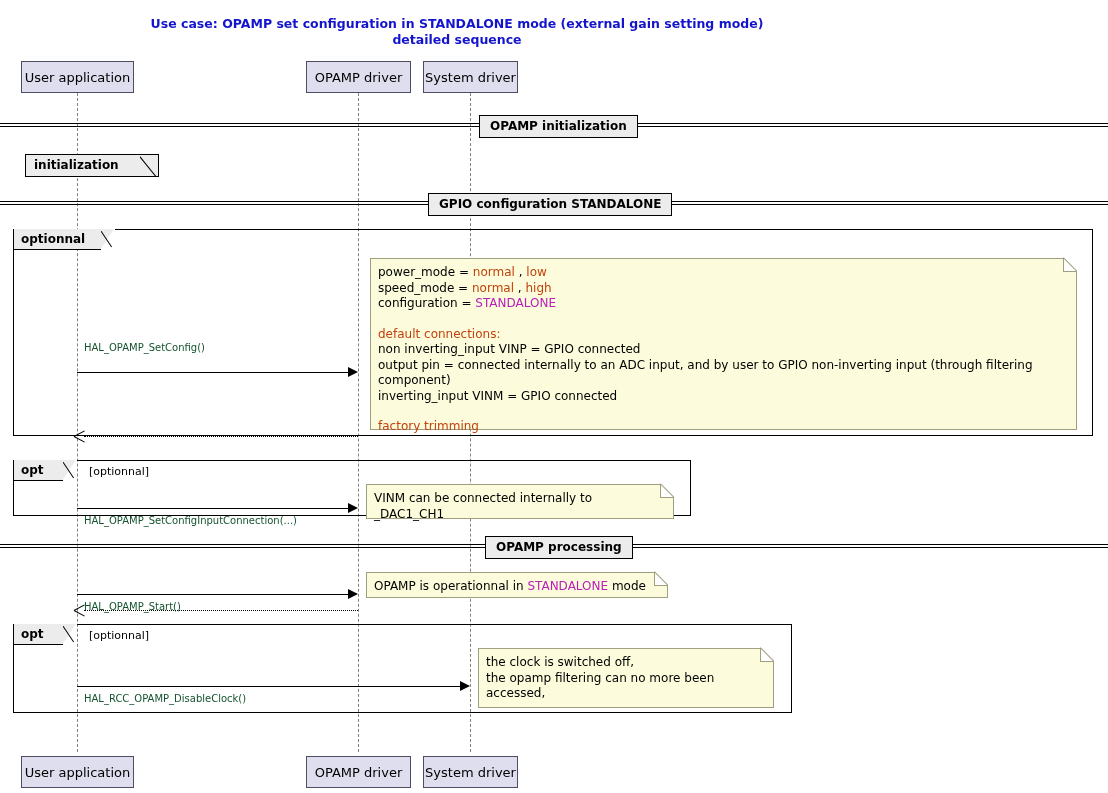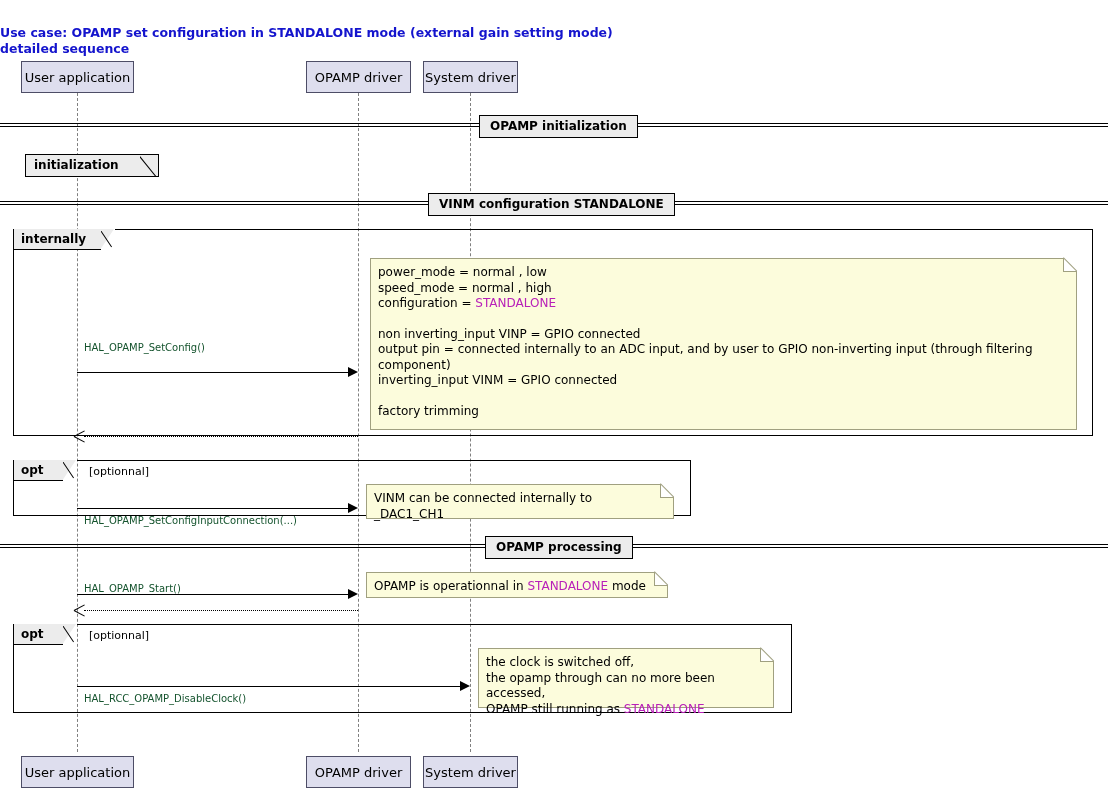--- a/index.html
+++ b/index.html
@@ -5,21 +5,21 @@
   html,body{margin:0;padding:0;background:#ffffff;}
   body{
     width:1108px;height:793px;position:relative;overflow:hidden;
     font-family:"DejaVu Sans","Liberation Sans",sans-serif;
     color:#000000;
   }
   .diagram{position:absolute;left:0;top:0;width:1108px;height:793px;}
 
   
   .title{
-    position:absolute;left:0;top:25px;width:914px;text-align:left;
+    position:absolute;left:0;top:16px;width:914px;text-align:center;
     color:#1414cd;font-weight:bold;font-size:12.5px;line-height:16px;
   }
 
   
   .participant{
     position:absolute;box-sizing:border-box;
     background:#dedeee;border:1px solid #4d4d66;border-radius:0;
     text-align:center;font-size:13px;color:#000;
     display:flex;align-items:center;justify-content:center;
     height:32px;
@@ -103,21 +103,21 @@
   }
   .note-fold{
     position:absolute;right:-1px;top:-1px;width:13px;height:13px;
     background:#ffffff;border-left:1px solid #a0a080;border-bottom:1px solid #a0a080;
   }
   .note-fold:after{
     content:"";position:absolute;left:-1px;top:-1px;width:19px;height:0;
     border-bottom:1px solid #a0a080;
     transform-origin:left bottom;transform:rotate(45deg);
   }
-  .note .blue{color:#000000;}
+  .note .blue{color:#c2410c;}
   .note .magenta{color:#b820b8;text-align:right;}
 
   
   .msg-label{
     position:absolute;font-size:10px;color:#14532d;white-space:nowrap;margin-top:26px;
   }
   .msg-line{
     position:absolute;height:0;border-top:1.4px solid #000;
   }
   .msg-line.dotted{border-top:1.4px dotted #000;}
@@ -176,45 +176,46 @@
     <span>OPAMP initialization</span>
   </div>
 
   <div class="refbox" style="left:25px;top:154px;width:134px;">
     <span>initialization</span>
     <span class="refbox-fold"></span>
   </div>
 
   <div class="divline" style="top:201px;"></div>
   <div class="divlabel" style="left:428px;top:193px;">
-    <span>VINM configuration STANDALONE</span>
+    <span>GPIO configuration STANDALONE</span>
   </div>
 
   <div class="frag" style="left:13px;top:229px;width:1080px;height:207px;"></div>
   <div class="fragtag" style="left:13px;top:229px;width:88px;">
-    <span>internally</span>
+    <span>optionnal</span>
   </div>
   <div class="fragtag-fold" style="left:101px;top:229px;"></div>
 
   <div class="msg-label" style="left:84px;top:316px;">HAL_OPAMP_SetConfig()</div>
   <div class="msg-line" style="left:77px;top:372px;width:272px;"></div>
   <div class="arrow-right" style="left:348px;top:367px;"></div>
 
   <div class="note" style="left:370px;top:258px;width:707px;height:172px;">
     <div class="note-fold"></div>
     <div>
       <span>power_mode = </span><span class="blue">normal</span><span> , </span><span class="blue">low</span>
     </div>
     <div>
       <span> speed_mode = </span><span class="blue">normal</span><span> , </span><span class="blue">high</span>
     </div>
     <div>
       <span> configuration = </span><span class="magenta">STANDALONE</span>
     </div>
     <div style="height:15px;"></div>
+    <div class="blue">default  connections:</div>
     <div> non inverting_input   VINP = GPIO connected</div>
     <div>output pin = connected internally to an ADC input, and by user to GPIO non-inverting input (through filtering component)</div>
     <div>inverting_input VINM = GPIO connected</div>
     <div style="height:15px;"></div>
     <div class="blue">factory trimming</div>
   </div>
 
   <div class="msg-line dotted" style="left:84px;top:436px;width:274px;"></div>
   <div class="arrow-left-open" style="left:74px;top:431px;"></div>
 
@@ -232,21 +233,21 @@
   <div class="note" style="left:366px;top:484px;width:308px;height:35px;">
     <div class="note-fold"></div>
     <div>VINM can be connected internally to _DAC1_CH1</div>
   </div>
 
   <div class="divline" style="top:544px;"></div>
   <div class="divlabel" style="left:485px;top:536px;">
     <span>OPAMP processing</span>
   </div>
 
-  <div class="msg-label" style="left:84px;top:557px;">HAL_OPAMP_Start()</div>
+  <div class="msg-label" style="left:84px;top:575px;">HAL_OPAMP_Start()</div>
   <div class="msg-line" style="left:77px;top:594px;width:272px;"></div>
   <div class="arrow-right" style="left:348px;top:589px;"></div>
 
   <div class="note" style="left:366px;top:572px;width:302px;height:26px;">
     <div class="note-fold"></div>
     <div>
       <span>OPAMP is operationnal in </span><span class="magenta">STANDALONE</span><span> mode</span>
     </div>
   </div>
 
@@ -260,19 +261,16 @@
   <div class="fragtag-fold" style="left:63px;top:624px;"></div>
   <div class="guard" style="left:89px;top:629px;">[optionnal]</div>
 
   <div class="msg-label" style="left:84px;top:667px;">HAL_RCC_OPAMP_DisableClock()</div>
   <div class="msg-line" style="left:77px;top:686px;width:384px;"></div>
   <div class="arrow-right" style="left:460px;top:681px;"></div>
 
   <div class="note" style="left:478px;top:648px;width:296px;height:60px;">
     <div class="note-fold"></div>
     <div>the clock is switched off,</div>
-    <div>the opamp through can no more been accessed,</div>
-    <div>
-      <span> OPAMP still running as </span><span class="magenta">STANDALONE</span>
-    </div>
+    <div>the opamp filtering can no more been accessed,</div>
   </div>
 
 </div>
 
 </body></html>

